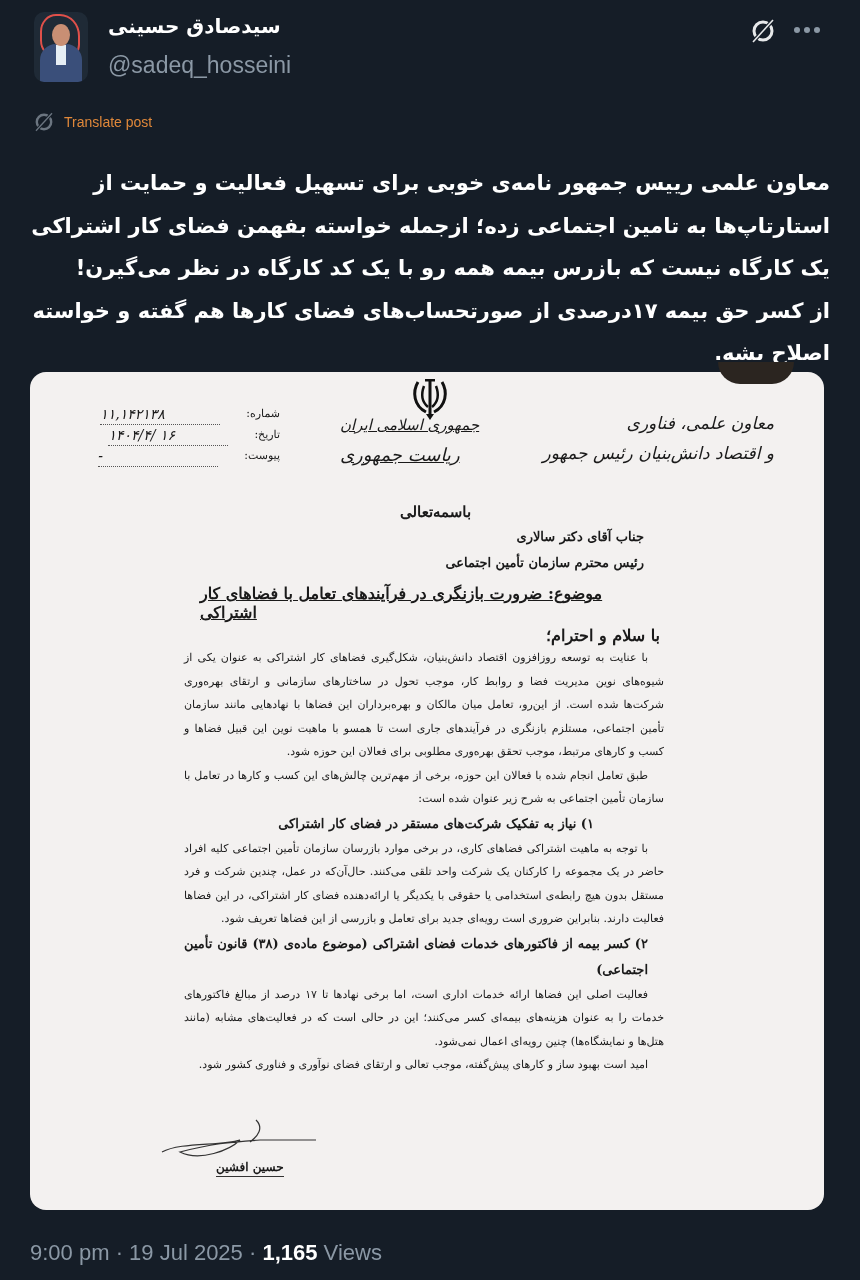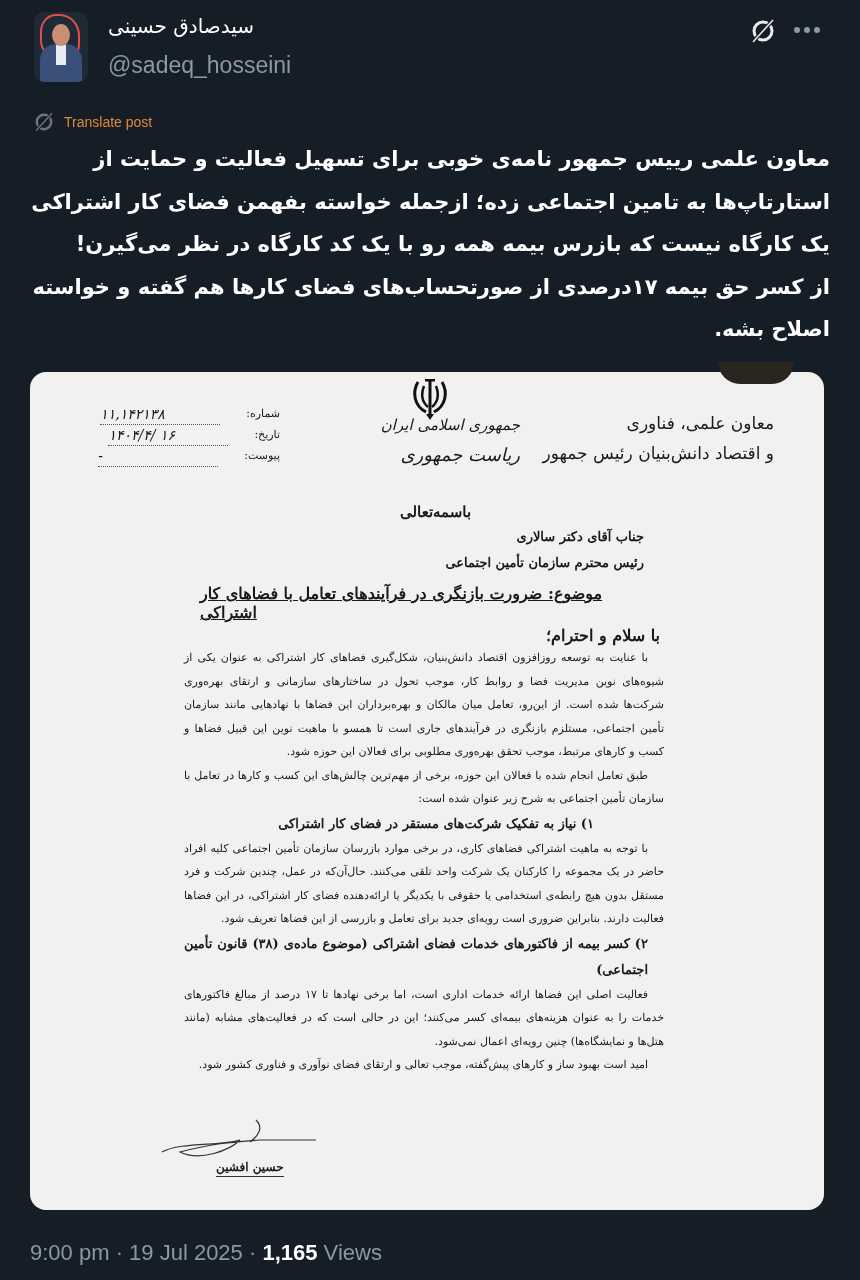--- a/index.html
+++ b/index.html
@@ -5,38 +5,38 @@
   * { box-sizing: border-box; margin: 0; padding: 0; }
   html, body { width: 860px; height: 1280px; background: #151d27; overflow: hidden; }
   body { font-family: "Liberation Sans", "DejaVu Sans", sans-serif; color: #e7e9ea; position: relative; }
 
   .header { position: absolute; top: 0; left: 0; width: 860px; height: 100px; }
   .avatar { position: absolute; left: 34px; top: 12px; width: 54px; height: 70px; border-radius: 10px; overflow: hidden; background: #1f2a36; }
   .avatar .outline { position: absolute; left: 6px; top: 2px; width: 40px; height: 44px; border: 2px solid #e0504a; border-radius: 40% 50% 30% 40%; }
   .avatar .head { position: absolute; left: 18px; top: 12px; width: 18px; height: 22px; border-radius: 50%; background: #c98f74; }
   .avatar .body { position: absolute; left: 6px; top: 32px; width: 42px; height: 40px; border-radius: 16px 16px 4px 4px; background: #3a4f7a; }
   .avatar .shirt { position: absolute; left: 22px; top: 33px; width: 10px; height: 20px; background: #e6eef5; }
-  .display-name { position: absolute; left: 108px; top: 14px; font-size: 20px; font-weight: normal; color: #ffffff; direction: rtl; font-family: "DejaVu Sans", sans-serif; }
+  .display-name { position: absolute; left: 108px; top: 14px; font-size: 20px; font-weight: bold; color: #ffffff; direction: rtl; font-family: "DejaVu Sans", sans-serif; }
   .handle { position: absolute; left: 108px; top: 52px; font-size: 23px; color: #8b98a5; }
   .grok-icon { position: absolute; left: 748px; top: 16px; width: 30px; height: 30px; cursor: pointer; }
   .more-icon { position: absolute; left: 794px; top: 22px; width: 30px; height: 16px; display: flex; gap: 4px; align-items: center; cursor: pointer; }
   .more-icon span { width: 6px; height: 6px; border-radius: 50%; background: #8b98a5; }
 
   .translate { position: absolute; left: 32px; top: 110px; display: flex; align-items: center; gap: 8px; cursor: pointer; }
   .translate-label { color: #e0883a; font-size: 14px; }
 
-  .post-text { position: absolute; left: 18px; top: 138px; width: 812px; direction: rtl; text-align: right; font-family: "DejaVu Sans", sans-serif; font-size: 21px; line-height: 42.5px; color: #ffffff; font-weight: bold; white-space: pre-wrap; }
+  .post-text { position: absolute; left: 18px; top: 162px; width: 812px; direction: rtl; text-align: right; font-family: "DejaVu Sans", sans-serif; font-size: 21px; line-height: 42.5px; color: #ffffff; font-weight: bold; white-space: pre-wrap; }
 
   .media { position: absolute; left: 30px; top: 372px; width: 794px; height: 838px; background: #f3f1f0; border-radius: 16px; overflow: hidden; cursor: pointer; }
   .media-notch { position: absolute; left: 718px; top: 362px; width: 76px; height: 22px; background: #2b2520; border-radius: 0 0 30px 30px; }
 
   .doc { position: absolute; inset: 0; color: #1a1a1a; font-family: "DejaVu Serif", serif; direction: rtl; }
-  .doc .right-head { position: absolute; right: 50px; top: 36px; text-align: right; font-size: 17px; line-height: 30px; }
+  .doc .right-head { position: absolute; right: 50px; top: 36px; text-align: right; font-size: 17px; line-height: 30px; font-style: italic; }
   .doc .emblem { position: absolute; left: 380px; top: 4px; width: 40px; height: 44px; }
-  .doc .center-head { position: absolute; left: 310px; top: 38px; width: 180px; text-align: right; font-size: 15px; line-height: 30px; font-style: italic; }
+  .doc .center-head { position: absolute; left: 310px; top: 38px; width: 180px; text-align: left; font-size: 15px; line-height: 30px; font-style: italic; text-decoration: underline; }
   .doc .center-head .big { font-size: 18px; }
   .doc .meta { position: absolute; left: 70px; top: 32px; width: 180px; font-size: 14px; line-height: 20px; }
   .doc .meta .row { display: flex; justify-content: flex-start; gap: 6px; }
   .doc .meta .lbl { font-size: 11px; margin-left: 20px; }
   .doc .meta .val { border-bottom: 1px dotted #555; min-width: 120px; text-align: left; direction: ltr; font-style: italic; }
   .doc .bismillah { position: absolute; left: 370px; top: 112px; font-size: 15px; font-weight: bold; margin-top: 19px; }
   .doc .addressee { position: absolute; right: 180px; top: 152px; font-size: 13px; line-height: 26px; font-weight: bold; text-align: right; }
   .doc .subject { position: absolute; left: 170px; top: 212px; width: 430px; text-align: left; font-size: 16px; font-weight: bold; text-decoration: underline; }
   .doc .greeting { position: absolute; right: 164px; top: 254px; font-size: 16px; font-weight: bold; }
   .doc .body { position: absolute; right: 160px; top: 274px; width: 480px; font-size: 11px; line-height: 23.5px; text-align: justify; }

